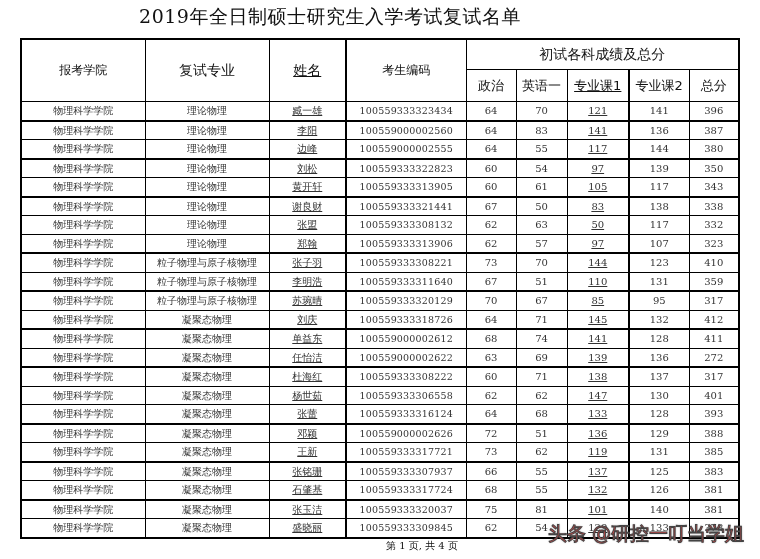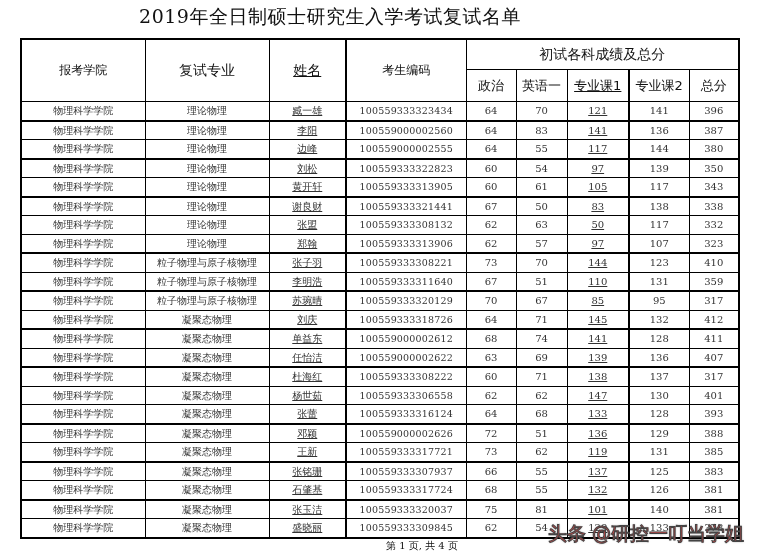--- a/index.html
+++ b/index.html
@@ -198,21 +198,21 @@
       </tr>
       <tr class="thick">
         <td>物理科学学院</td>
         <td>凝聚态物理</td>
         <td class="c-sep">任怡洁</td>
         <td class="code">100559000002622</td>
         <td class="num">63</td>
         <td class="num">69</td>
         <td class="num c-sep">139</td>
         <td class="num">136</td>
-        <td class="num">407</td>
+        <td class="num">272</td>
       </tr>
       <tr>
         <td>物理科学学院</td>
         <td>凝聚态物理</td>
         <td class="c-sep">杜海红</td>
         <td class="code">100559333308222</td>
         <td class="num">60</td>
         <td class="num">71</td>
         <td class="num c-sep">138</td>
         <td class="num">137</td>

